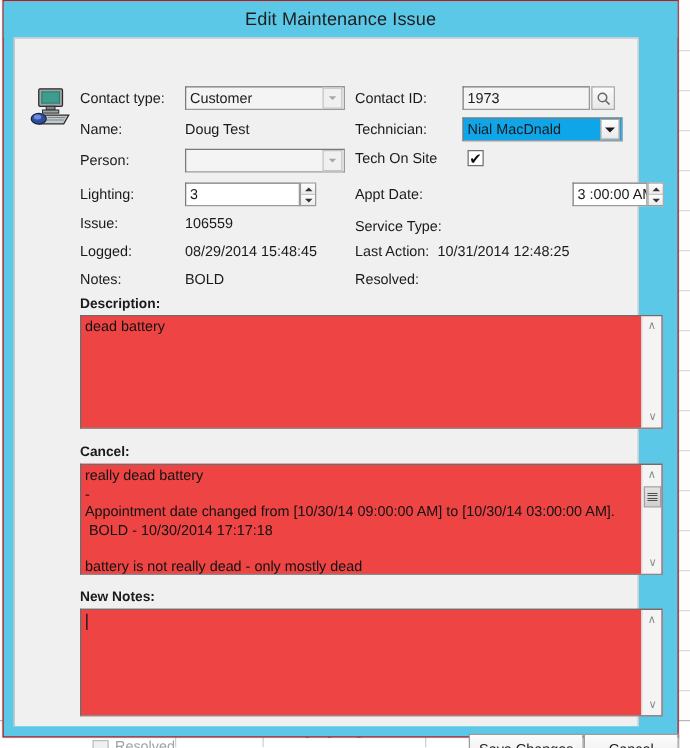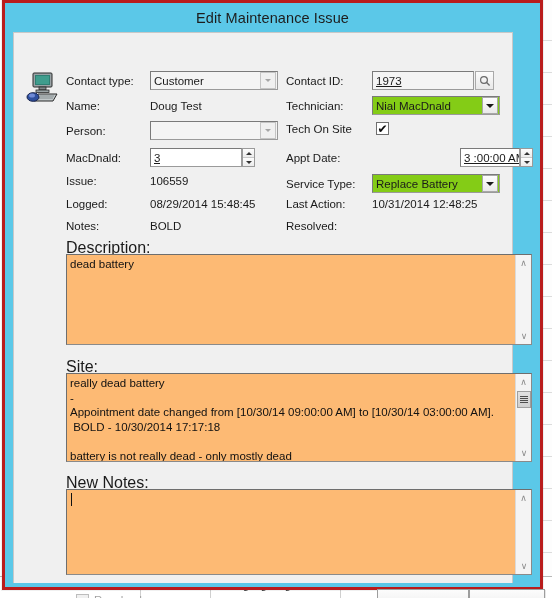--- a/index.html
+++ b/index.html
@@ -37,21 +37,21 @@
   .bg-right-grid .hline {
     position: absolute; left: 0; right: 0; height: 1px; background: #dcdcdc;
   }
 
   
   #dialog-window {
     position: absolute;
     left: 2px; top: 0px;
     width: 541px; height: 590px;
     background: #5bc8e8;
-    border: 3px solid #b91c1c;
+    border: 1px solid #b91c1c;
     box-shadow: 0 0 0 1px rgba(0,0,0,0.06);
   }
   #title-bar {
     height: 29px;
     display: flex; align-items: center; justify-content: center;
     background: #5bc8e8;
     user-select: none;
   }
   #title-bar .title-text {
     font-size: 14.5px;
@@ -77,21 +77,21 @@
   .val {
     position: absolute;
     font-size: 11.5px;
     color: #1a1a1a;
     white-space: nowrap;
   }
 
   .combo {
     position: absolute;
     height: 19px;
-    background: #84cc16;
+    background: #0ea5e9;
     border: 1px solid #7a7a7a;
     border-right-color: #9a9a9a;
     border-bottom-color: #9a9a9a;
     display: flex; align-items: center;
     font-size: 11.5px; color: #1a1a1a;
   }
   .combo.flat { background: #f4f4f4; }
   .combo .txt {
     padding-left: 3px;
     flex: 1;
@@ -118,21 +118,21 @@
   }
 
   .txtbox {
     position: absolute;
     height: 19px;
     background: #ffffff;
     border: 1px solid #7a7a7a;
     border-right-color: #9a9a9a;
     border-bottom-color: #9a9a9a;
     display: flex; align-items: center;
-    font-size: 11.5px; color: #1a1a1a; text-decoration: underline;
+    font-size: 11.5px; color: #1a1a1a;
   }
   .txtbox .txt { padding-left: 3px; overflow: hidden; white-space: nowrap; }
 
   .spin-box {
     position: absolute;
     height: 19px;
     width: 13px;
     display: flex; flex-direction: column;
     border: 1px solid #9a9a9a;
     background: #f2f2f2;
@@ -172,25 +172,25 @@
   }
   .checkbox .tick {
     font-size: 12px; line-height: 12px; color: #0b0b0b;
     font-family: "DejaVu Sans", sans-serif;
   }
   .checkbox.disabled { background: #f0f0f0; border-color: #bdbdbd; }
 
   
   .field-label {
     position: absolute;
-    font-size: 16px; color: #1a1a1a;
+    font-size: 11px; color: #1a1a1a; font-weight: bold;
   }
   .textarea {
     position: absolute;
-    background: #fdba74;
+    background: #ef4444;
     border: 1px solid #8a8a8a;
     border-top-color: #6e6e6e;
     border-left-color: #6e6e6e;
     display: flex;
   }
   .ta-content {
     flex: 1;
     padding: 2px 2px 2px 3px;
     font-size: 11.5px;
     color: #111;
@@ -322,21 +322,21 @@
     <div class="val" style="left:136px; top:67px">Doug Test</div>
 
     <div class="lbl" style="left:52px; top:92px">Person:</div>
     <div class="combo disabled flat" style="left:136px; top:88px; width:128px">
       <span class="txt"></span>
       <span class="arrow-box">
           <span class="arrow-dn sm"></span>
         </span>
     </div>
 
-    <div class="lbl" style="left:52px; top:119px">MacDnald:</div>
+    <div class="lbl" style="left:52px; top:119px">Lighting:</div>
     <div class="txtbox" style="left:136px; top:115px; width:92px">
       <span class="txt">3</span>
     </div>
     <div class="spin-box" style="left:228px; top:115px">
       <div class="half">
           <span class="arrow-up-sm"></span>
         </div>
       <div class="half">
           <span class="arrow-dn-sm"></span>
         </div>
@@ -382,44 +382,38 @@
     <div class="spin-box" style="left:506px; top:115px">
       <div class="half">
           <span class="arrow-up-sm"></span>
         </div>
       <div class="half">
           <span class="arrow-dn-sm"></span>
         </div>
     </div>
 
     <div class="lbl" style="left:272px; top:145px">Service Type:</div>
-    <div class="combo" style="left:358px; top:141px; width:128px">
-      <span class="txt">Replace Battery</span>
-      <span class="arrow-box">
-          <span class="arrow-dn"></span>
-        </span>
-    </div>
 
     <div class="lbl" style="left:272px; top:165px">Last Action:</div>
-    <div class="val" style="left:358px; top:165px">10/31/2014 12:48:25</div>
+    <div class="val" style="left:338px; top:165px">10/31/2014 12:48:25</div>
 
     <div class="lbl" style="left:272px; top:187px">Resolved:</div>
     <div class="val" style="left:358px; top:187px"></div>
 
     <div class="field-label" style="left:52px; top:206px">Description:</div>
     <div class="textarea" style="left:52px; top:221px; width:466px; height:91px">
       <div class="ta-content">dead battery</div>
       <div class="scrollbar">
         <div class="sb-btn">∧</div>
         <div class="sb-track"></div>
         <div class="sb-btn bottom">∨</div>
       </div>
     </div>
 
-    <div class="field-label" style="left:52px; top:325px">Site:</div>
+    <div class="field-label" style="left:52px; top:325px">Cancel:</div>
     <div class="textarea" style="left:52px; top:340px; width:466px; height:89px">
       <div class="ta-content">really dead battery
 -
 Appointment date changed from [10/30/14 09:00:00 AM] to [10/30/14 03:00:00 AM].
  BOLD - 10/30/2014 17:17:18
 
 battery is not really dead - only mostly dead</div>
       <div class="scrollbar">
         <div class="sb-btn">∧</div>
         <div class="sb-thumb" style="top:17px">

